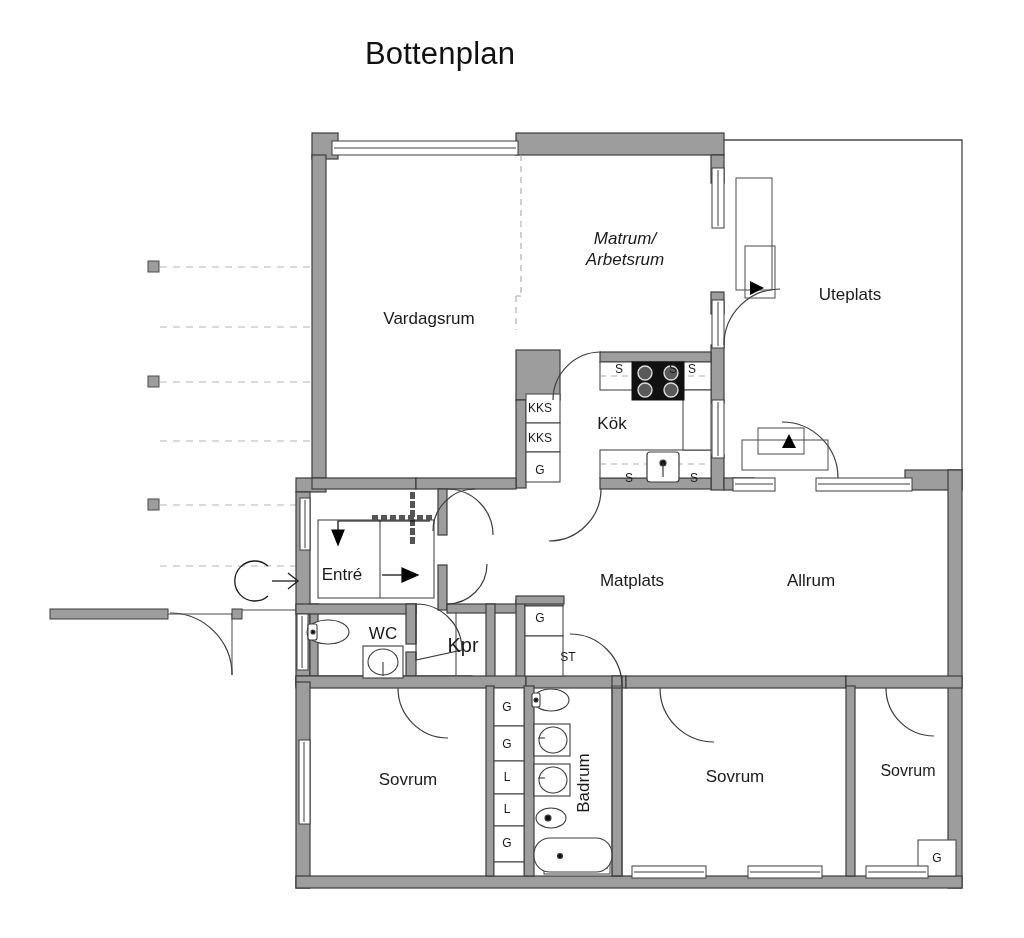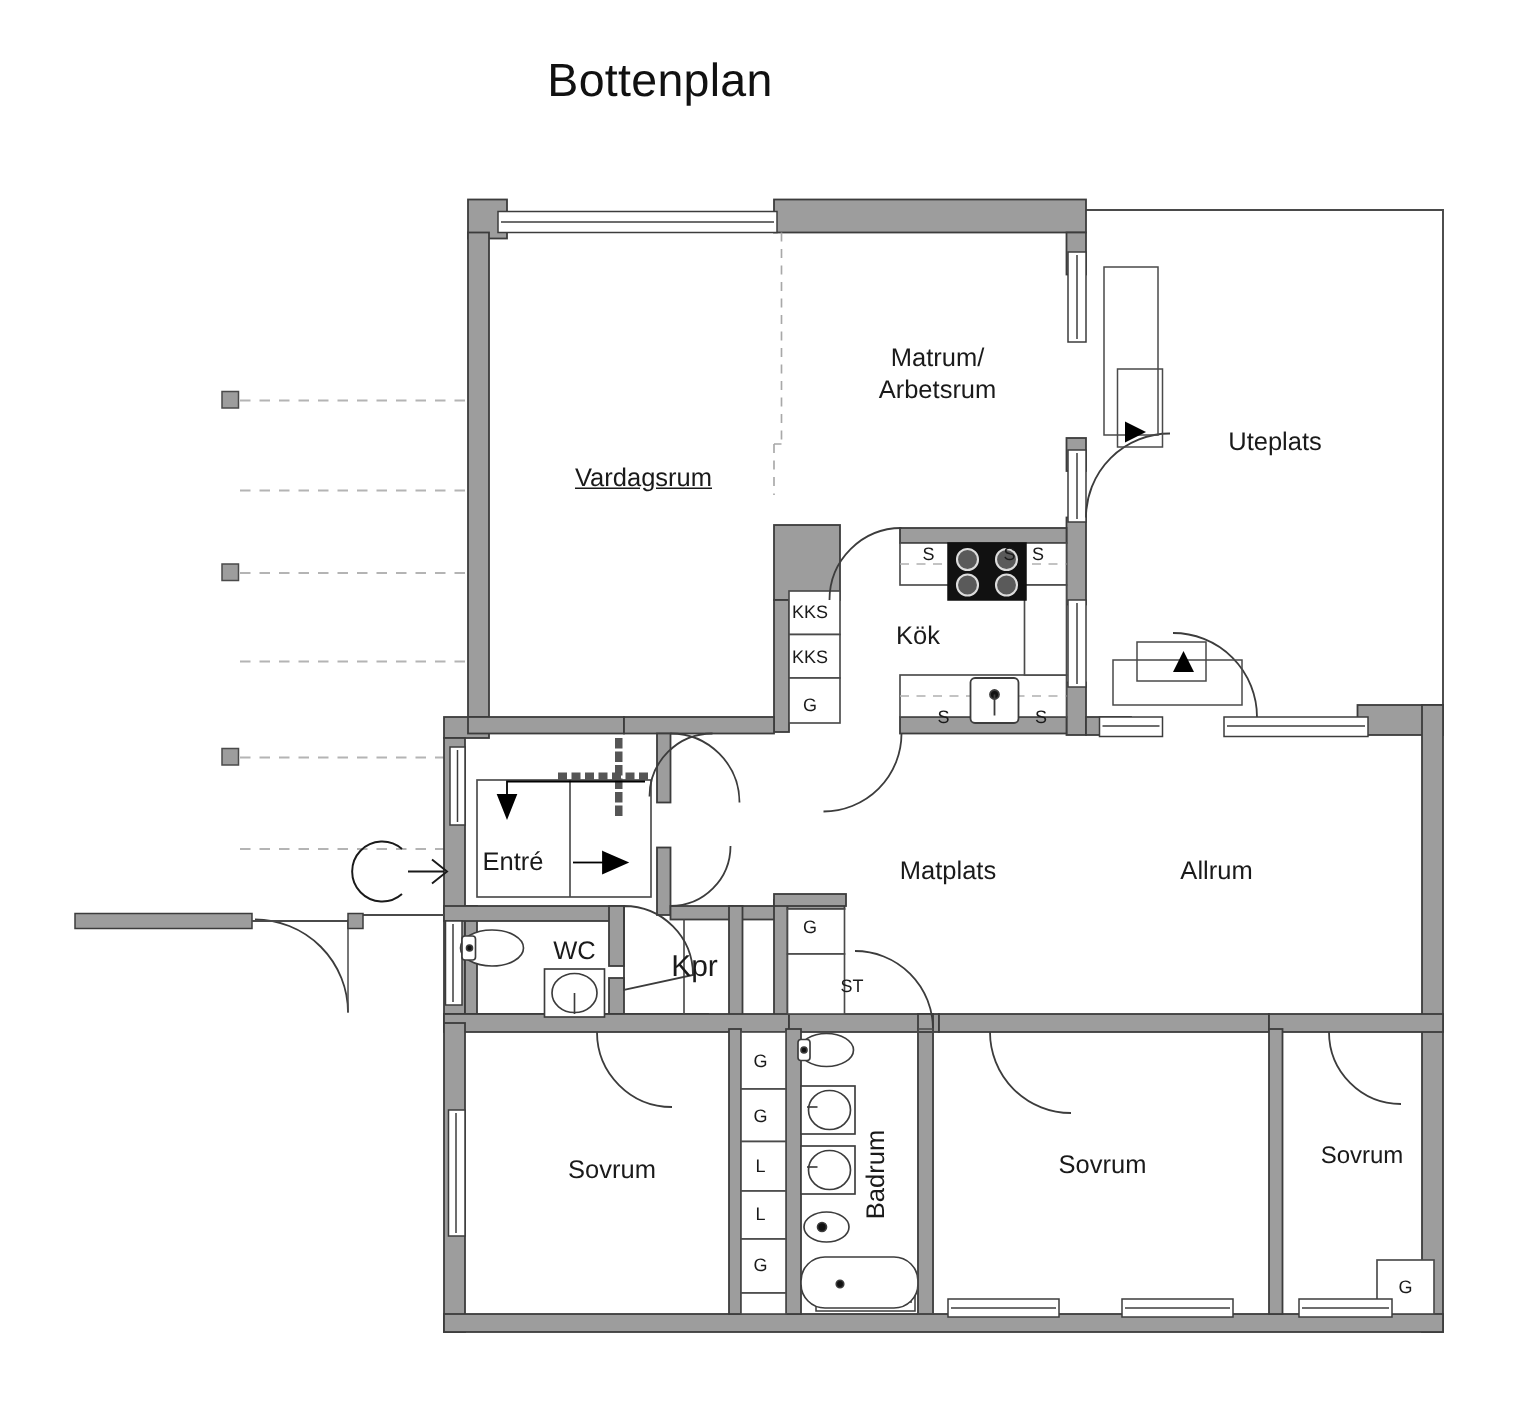--- a/index.html
+++ b/index.html
@@ -1,20 +1,20 @@
 <!DOCTYPE html>
 <html><head>
 <meta charset="utf-8">
 <style>
   html,body{margin:0;padding:0;background:#ffffff;}
   body{width:1024px;height:938px;font-family:"Liberation Sans",sans-serif;color:#1a1a1a;position:relative;overflow:hidden;}
   #title{position:absolute;left:0;top:36px;width:880px;text-align:center;font-size:31px;font-weight:400;letter-spacing:.2px;color:#111;}
   #plan{position:absolute;left:0;top:0;width:1024px;height:938px;}
   .rlabel{position:absolute;font-size:17px;color:#1a1a1a;white-space:nowrap;transform:translate(-50%,-50%);}
-  .rlabel.two{line-height:1.22;text-align:center;}
+  .rlabel.two{line-height:1.22;text-align:center;font-style:italic;}
   .rlabel.vert{transform:translate(-50%,-50%) rotate(-90deg);}
   .clabel{position:absolute;font-size:12px;color:#1a1a1a;white-space:nowrap;transform:translate(-50%,-50%);}
   .slabel{position:absolute;font-size:12px;color:#1a1a1a;white-space:nowrap;transform:translate(-50%,-50%);}
 </style>
 </head>
 <body>
 
 <div id="title">Bottenplan</div>
 
 <svg id="plan" viewBox="0 0 1024 938">
@@ -292,21 +292,21 @@
   <g fill="#ffffff" stroke="#3c3c3c" stroke-width="1.1">
     <rect x="534" y="838" width="78" height="34" rx="16"></rect>
     <circle cx="560" cy="856" r="2.5" fill="#111"></circle>
   </g>
 
   <g fill="none" stroke="#4a4a4a" stroke-width="1">
     <rect x="612" y="686" width="10" height="190" fill="none"></rect>
   </g>
 </svg>
 
-<div class="rlabel" style="left:429px;top:319px;text-decoration:underline;">Vardagsrum</div>
+<div class="rlabel" style="left:429px;top:319px;">Vardagsrum</div>
 
 <div class="rlabel two" style="left:625px;top:250px;">
   <div>Matrum/</div>
   <div>Arbetsrum</div>
 </div>
 
 <div class="rlabel" style="left:850px;top:295px;">Uteplats</div>
 <div class="rlabel" style="left:612px;top:424px;">Kök</div>
 <div class="rlabel" style="left:342px;top:575px;">Entré</div>
 <div class="rlabel" style="left:383px;top:634px;">WC</div>

